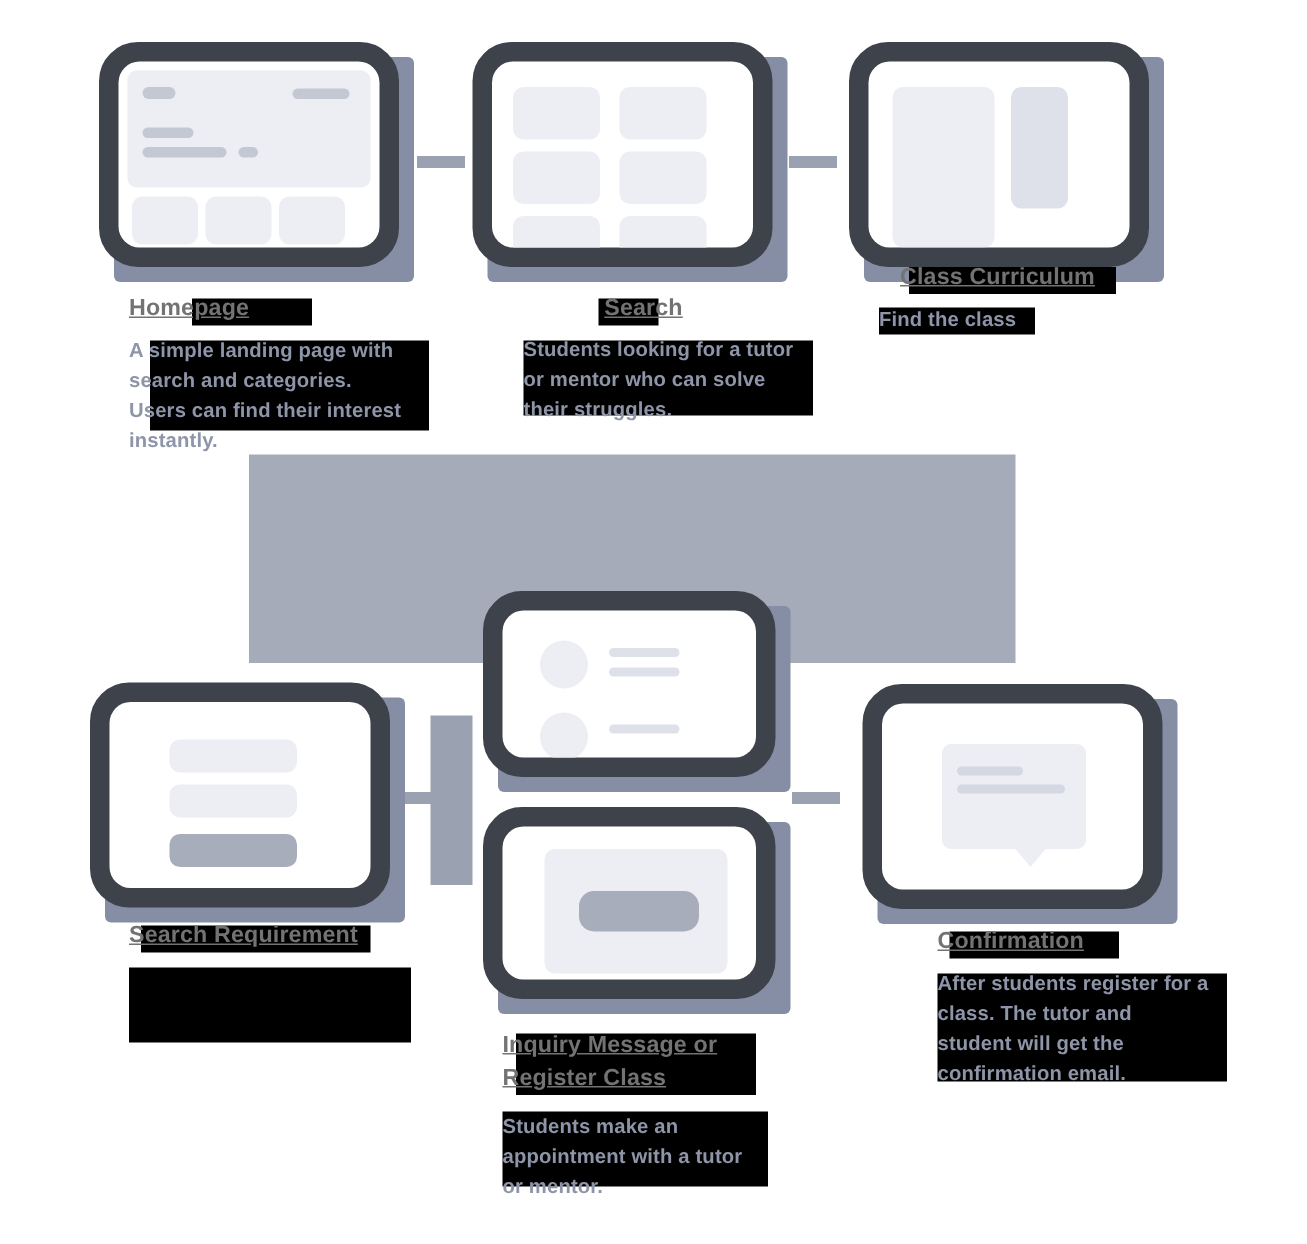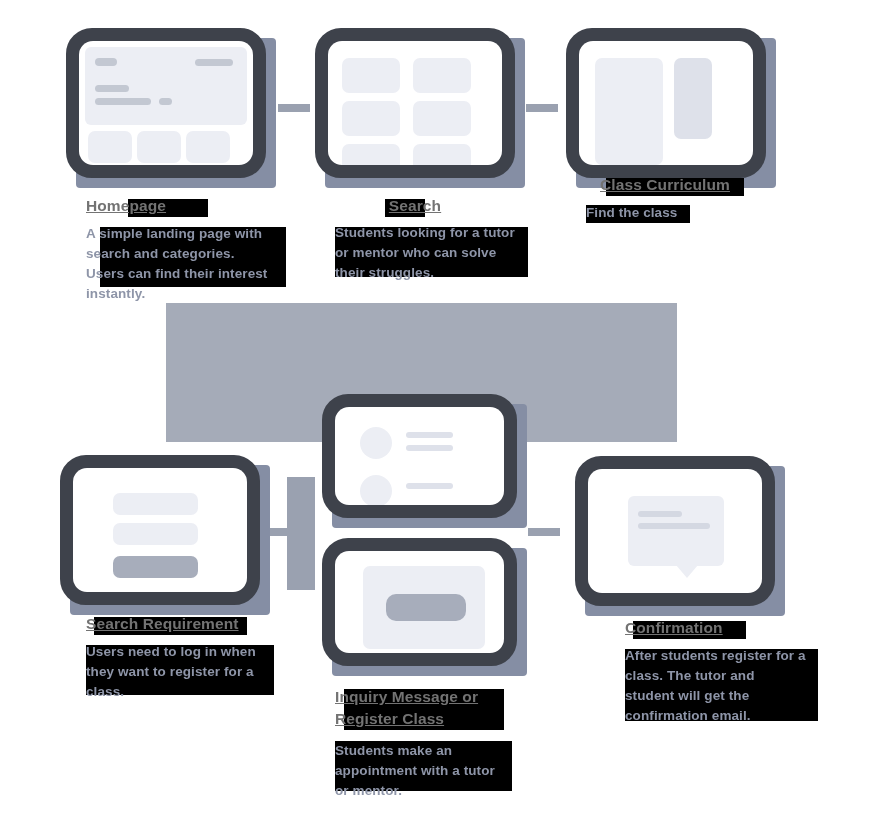--- a/index.html
+++ b/index.html
@@ -102,21 +102,21 @@
         <div class="ph" style="left:14px;top:17px;width:58px;height:35px;"></div>
         <div class="ph" style="left:85px;top:17px;width:58px;height:35px;"></div>
         <div class="ph" style="left:14px;top:60px;width:58px;height:35px;"></div>
         <div class="ph" style="left:85px;top:60px;width:58px;height:35px;"></div>
         <div class="ph" style="left:14px;top:103px;width:58px;height:35px;"></div>
         <div class="ph" style="left:85px;top:103px;width:58px;height:35px;"></div>
       </div>
     </div>
   </div>
 
-  <div class="caption" style="left:335px;top:196px;width:230px;">
+  <div class="caption" style="left:349px;top:196px;width:230px;">
     <div class="redact" style="left:50px;top:3px;width:40px;height:18px;"></div>
     <div class="redact" style="left:0px;top:31px;width:193px;height:50px;"></div>
     <div class="cap-title" style="text-align:center;width:160px;">Search</div>
     <div class="cap-body" style="margin-top:8px;">Students looking for a tutor
 or mentor who can solve
 their struggles.</div>
   </div>
 
   <div class="node" style="left:566px;top:28px;width:200px;height:150px;">
     <div class="shadow" style="left:10px;top:10px;width:200px;height:150px;"></div>
@@ -151,23 +151,20 @@
         <div class="ph" style="left:40px;top:55px;width:85px;height:22px;"></div>
         <div class="ph-m" style="left:40px;top:88px;width:85px;height:22px;"></div>
       </div>
     </div>
   </div>
 
   <div class="caption" style="left:86px;top:614px;width:230px;">
     <div class="redact" style="left:8px;top:3px;width:153px;height:18px;"></div>
     <div class="redact" style="left:0px;top:31px;width:188px;height:50px;"></div>
     <div class="cap-title">Search Requirement</div>
-    <div class="cap-body" style="margin-top:9px;">Users need to log in when
-they want to register for a
-class.</div>
   </div>
 
   <div class="node" style="left:322px;top:394px;width:195px;height:124px;">
     <div class="shadow" style="left:10px;top:10px;width:195px;height:124px;"></div>
     <div class="frame">
       <div class="screen">
         <div class="circle" style="left:25px;top:20px;width:32px;height:32px;"></div>
         <div class="pill" style="left:71px;top:25px;width:47px;height:6px;background:#dee1ea;"></div>
         <div class="pill" style="left:71px;top:38px;width:47px;height:6px;background:#dee1ea;"></div>
         <div class="circle" style="left:25px;top:68px;width:32px;height:32px;"></div>

